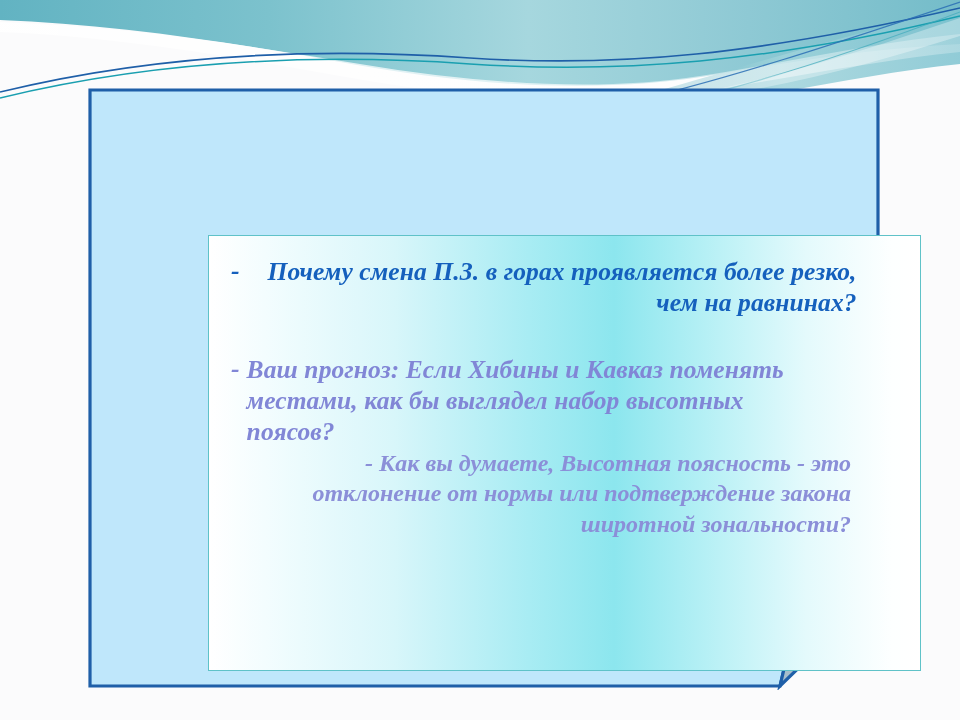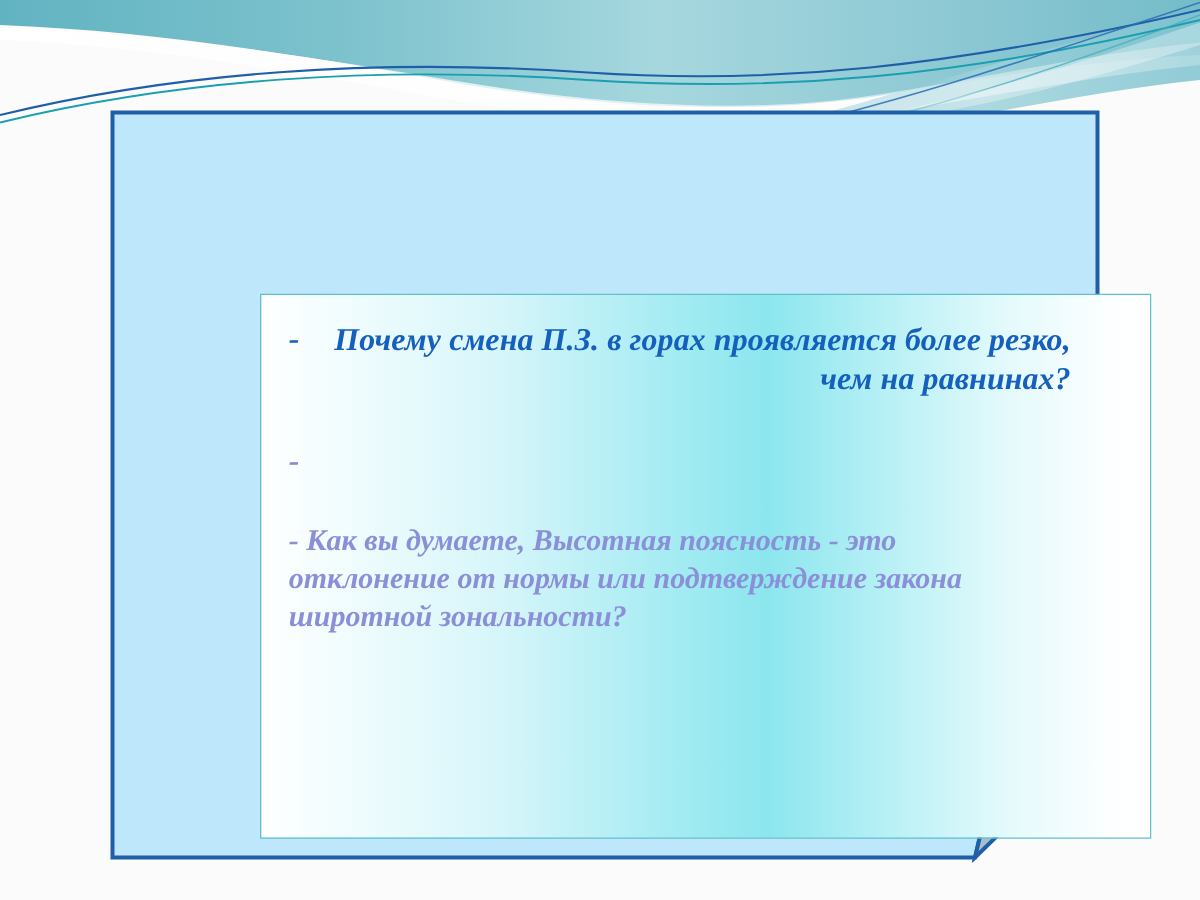--- a/index.html
+++ b/index.html
@@ -106,25 +106,25 @@
     margin-top: 36px;
   }
   #para-2 .dash { font-size: 25.5px; color: #8186d6; padding-top: 2px; }
   #para-2 .ptext { max-width: 568px; }
 
   
   #para-3 {
     display: block;
     font-size: 24px;
     color: #8b8fd8;
-    margin-top: 36px;
     font-style: italic;
     font-weight: bold;
     line-height: 1.28;
     max-width: 620px;
+    text-align: right;
   }
 </style>
 </head>
 <body>
 
 <div id="slide">
 
   <svg id="topdeco" viewBox="0 0 960 115" preserveAspectRatio="none">
     <defs>
       <linearGradient id="bandgrad" x1="0" y1="0" x2="1" y2="0">
@@ -186,20 +186,21 @@
 
     <div id="textbox">
 
       <div class="para" id="para-1">
         <span class="dash">-</span>
         <span class="ptext">Почему смена П.З. в горах проявляется более резко, чем на равнинах?</span>
       </div>
 
       <div class="para" id="para-2">
         <span class="dash">-</span>
+        <span class="ptext">Ваш прогноз: Если Хибины и Кавказ поменять местами, как бы выглядел набор высотных поясов?</span>
       </div>
 
       <div id="para-3">
         <span>- Как вы думаете, Высотная поясность  - это отклонение от нормы или подтверждение закона широтной зональности?</span>
       </div>
 
     </div>
   </div>
 
 </div>

